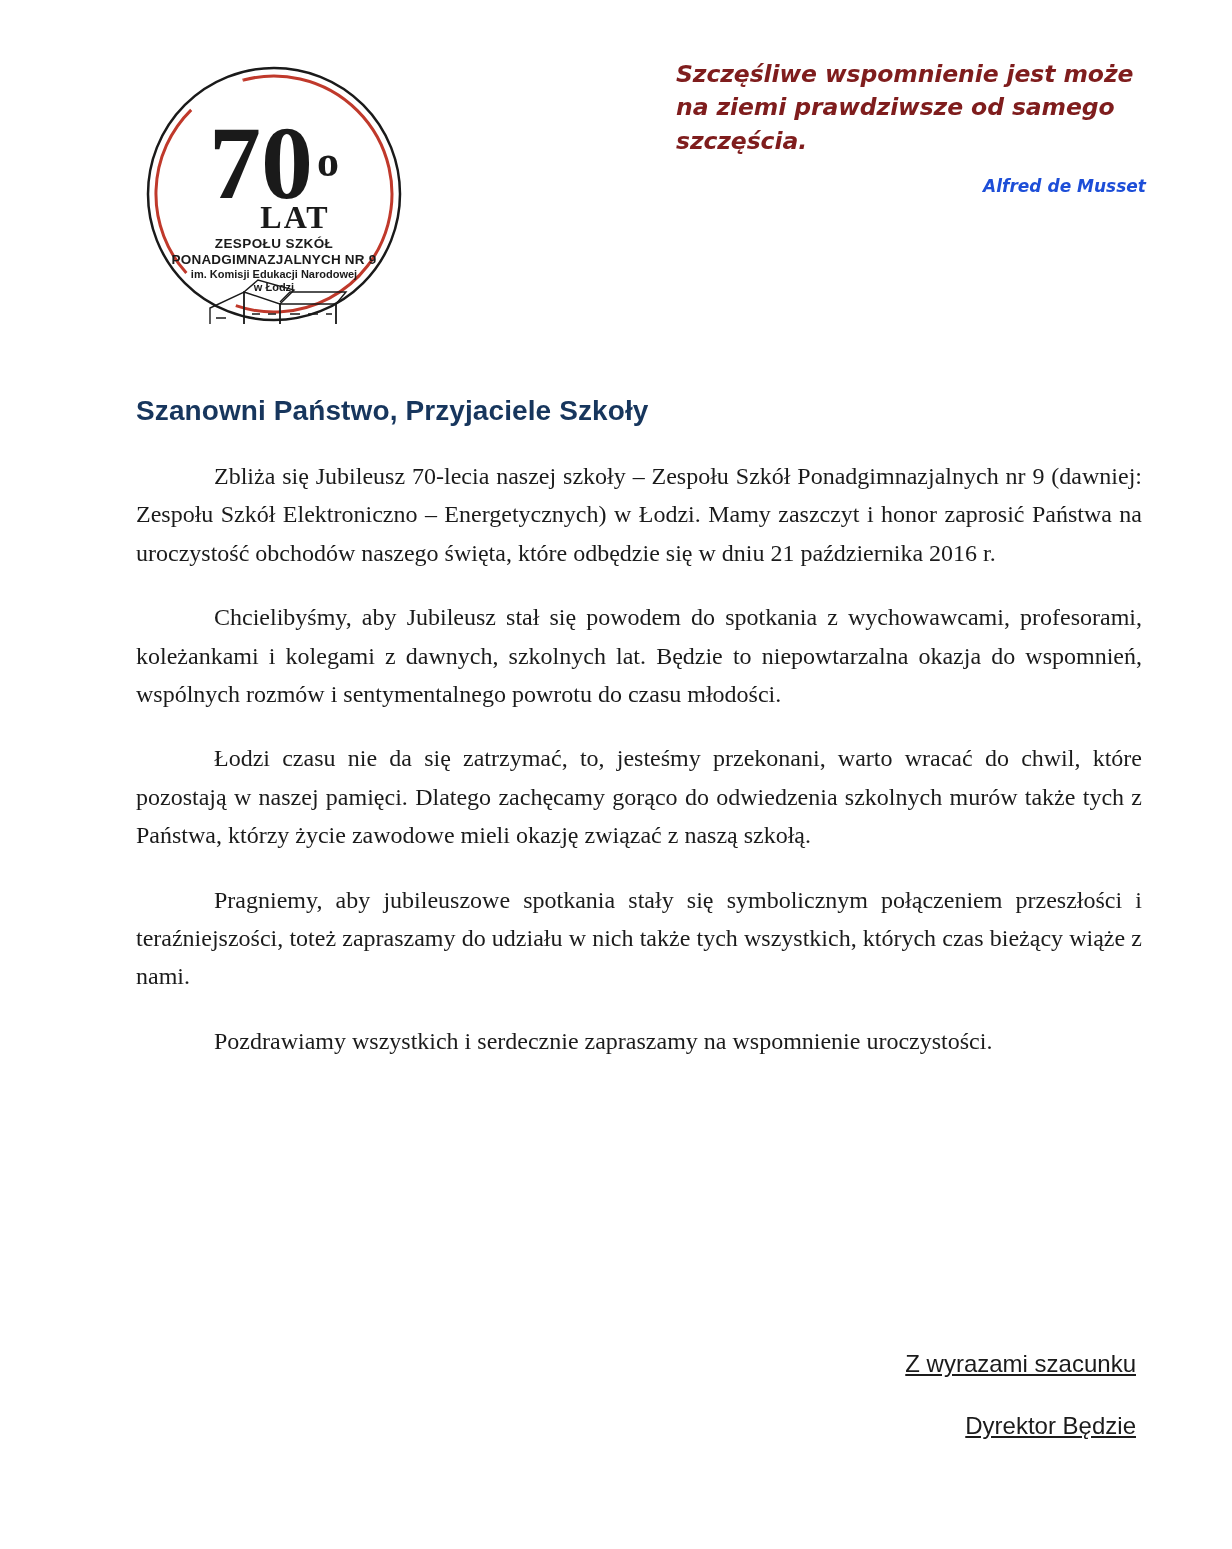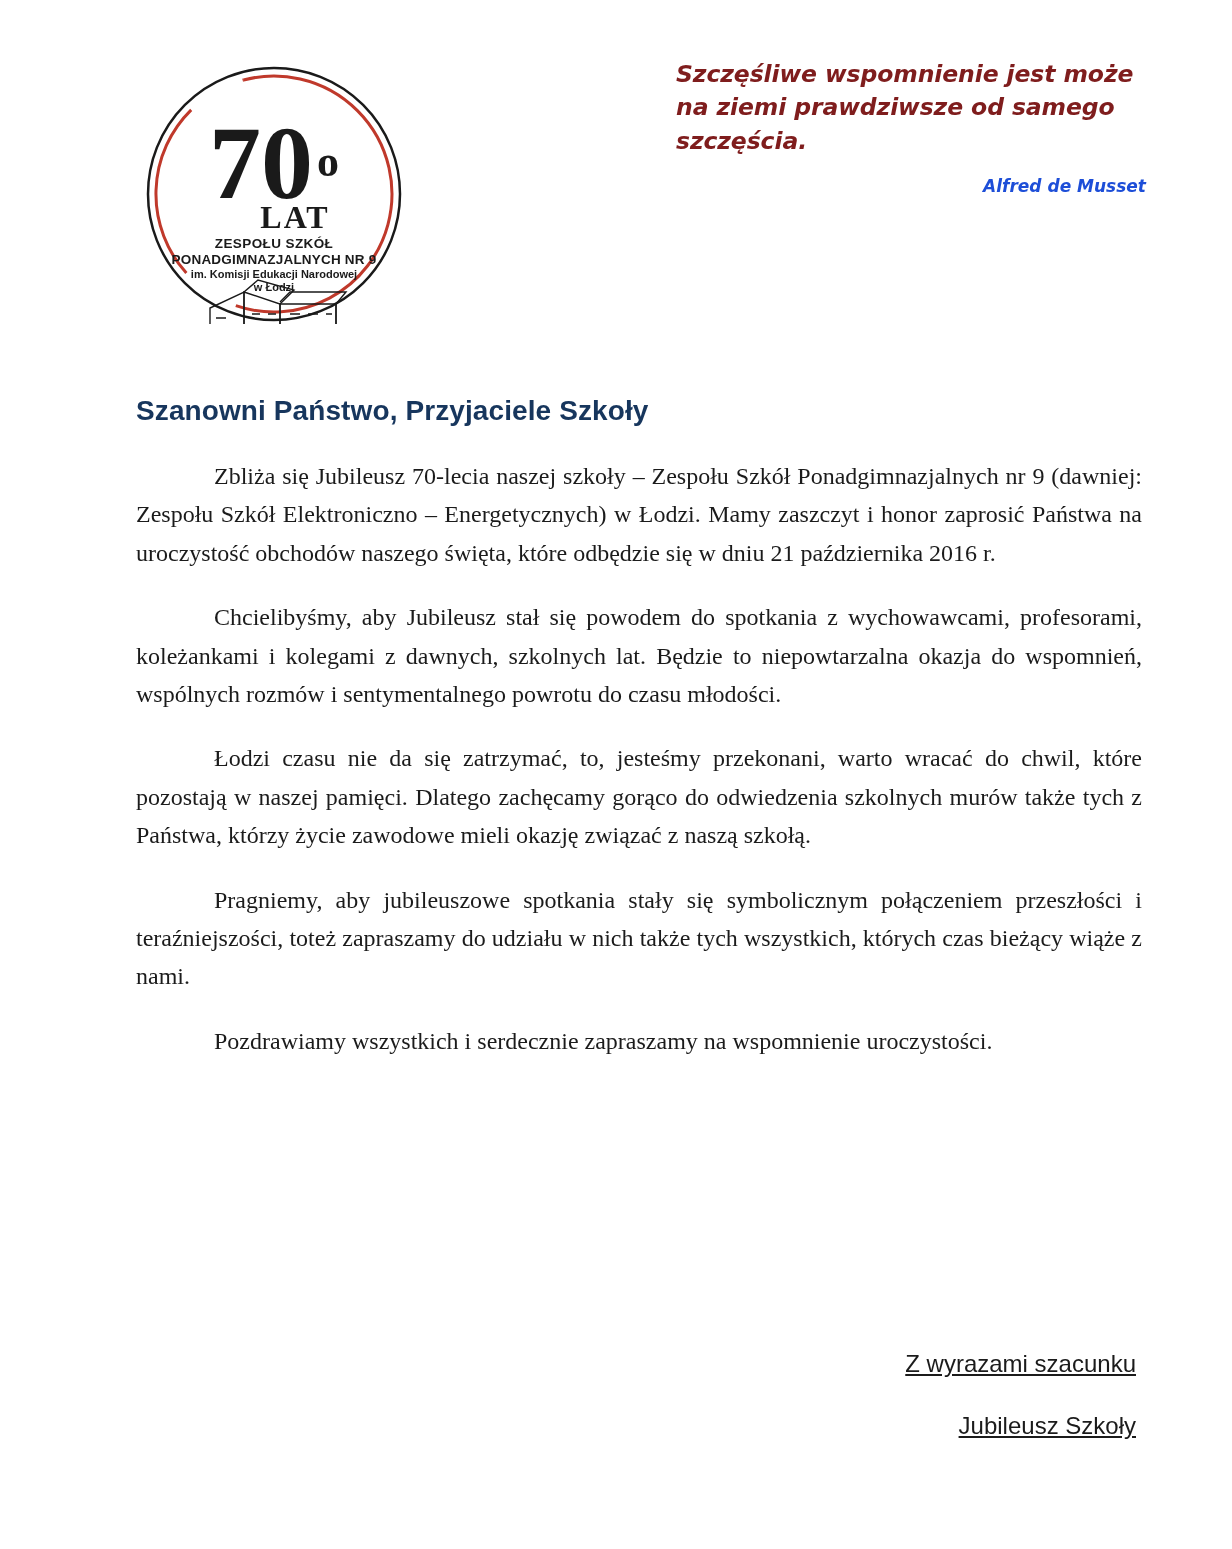--- a/index.html
+++ b/index.html
@@ -166,16 +166,16 @@
 
     <p class="para">Zbliża się Jubileusz 70-lecia naszej szkoły – Zespołu Szkół Ponadgimnazjalnych nr 9 (dawniej: Zespołu Szkół Elektroniczno – Energetycznych) w Łodzi. Mamy zaszczyt i honor zaprosić Państwa na uroczystość obchodów naszego święta, które odbędzie się w dniu 21 października 2016 r.</p>
     <p class="para">Chcielibyśmy, aby Jubileusz stał się powodem do spotkania z wychowawcami, profesorami, koleżankami i kolegami z dawnych, szkolnych lat. Będzie to niepowtarzalna okazja do wspomnień, wspólnych rozmów i sentymentalnego powrotu do czasu młodości.</p>
     <p class="para">Łodzi czasu nie da się zatrzymać, to, jesteśmy przekonani, warto wracać do chwil, które pozostają w naszej pamięci. Dlatego zachęcamy gorąco do odwiedzenia szkolnych murów także tych z Państwa, którzy życie zawodowe mieli okazję związać z naszą szkołą.</p>
     <p class="para">Pragniemy, aby jubileuszowe spotkania stały się symbolicznym połączeniem przeszłości i teraźniejszości, toteż zapraszamy do udziału w nich także tych wszystkich, których czas bieżący wiąże z nami.</p>
     <p class="para">Pozdrawiamy wszystkich i serdecznie zapraszamy na wspomnienie uroczystości.</p>
   </div>
 
   <div class="signature">
     <p class="line1">Z wyrazami szacunku</p>
-    <p class="line2">Jubileusz Szkoły</p>
+    <p class="line2">Dyrektor Będzie</p>
   </div>
 
 </div>
 
 </body></html>

